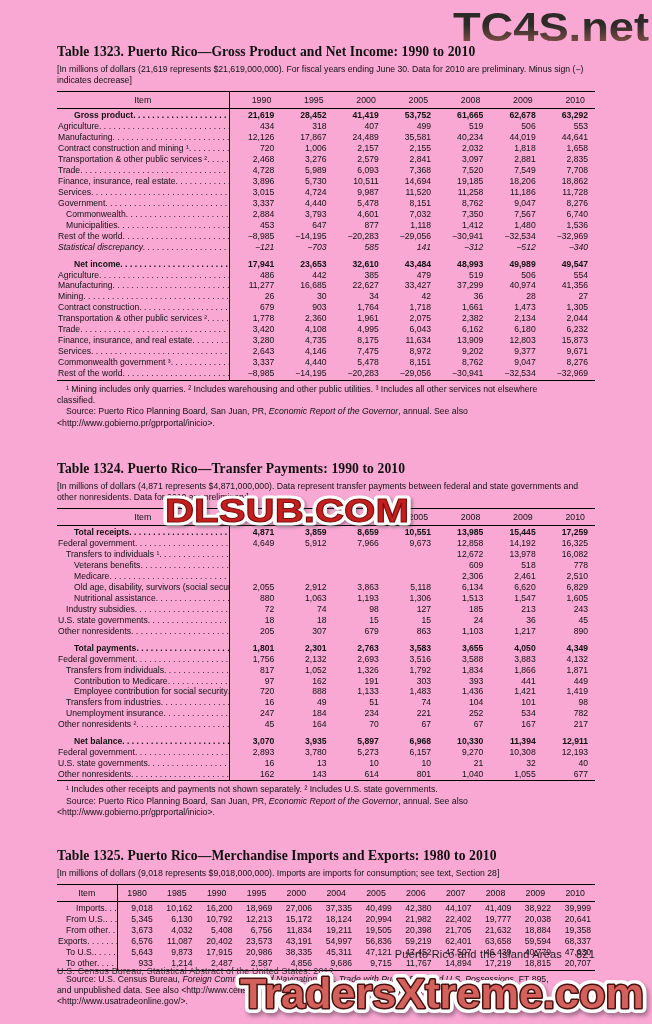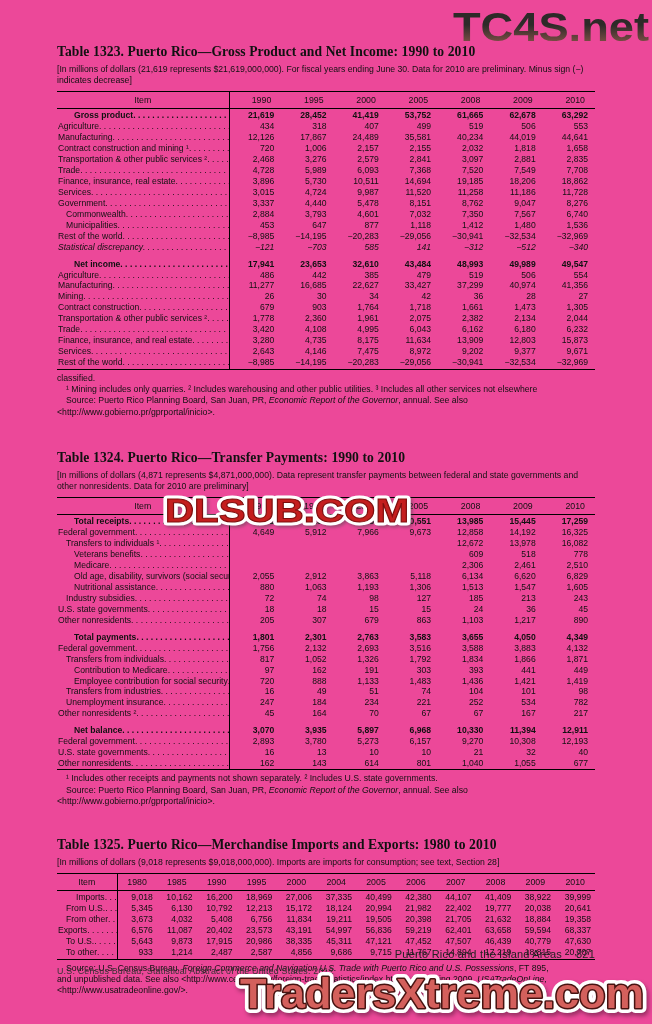--- a/index.html
+++ b/index.html
@@ -1,19 +1,19 @@
 <!DOCTYPE html>
 <html><head>
 <meta charset="utf-8">
 <style>
   * { box-sizing: border-box; }
   html,body { margin:0; padding:0; background:#e8e8e8; }
   .page {
     position:relative; width:652px; height:1024px; margin:0 auto;
-    background:#ec4899; overflow:hidden; color:#111;
+    background:#f9a8d4; overflow:hidden; color:#111;
     font-family:"Liberation Sans", "DejaVu Sans", sans-serif;
   }
   .content { position:absolute; left:57px; top:0; width:538px; }
 
   .sect { }
   #sect0 { margin-top:44px; }
   #sect1 { margin-top:32px; }
   #sect2 { margin-top:30px; }
 
   .tbl-title {
@@ -420,37 +420,52 @@
               <td class="num">4,146</td>
               <td class="num">7,475</td>
               <td class="num">8,972</td>
               <td class="num">9,202</td>
               <td class="num">9,377</td>
               <td class="num">9,671</td>
             </tr>
             <tr>
               <td class="stub">
                 <div class="lbl-wrap">
+                  <span class="lbl" style="padding-left: 0px;">Commonwealth government ³</span>
+                  <span class="dots"></span>
+                </div>
+              </td>
+              <td class="num">3,337</td>
+              <td class="num">4,440</td>
+              <td class="num">5,478</td>
+              <td class="num">8,151</td>
+              <td class="num">8,762</td>
+              <td class="num">9,047</td>
+              <td class="num">8,276</td>
+            </tr>
+            <tr>
+              <td class="stub">
+                <div class="lbl-wrap">
                   <span class="lbl" style="padding-left: 0px;">Rest of the world</span>
                   <span class="dots"></span>
                 </div>
               </td>
               <td class="num">−8,985</td>
               <td class="num">−14,195</td>
               <td class="num">−20,283</td>
               <td class="num">−29,056</td>
               <td class="num">−30,941</td>
               <td class="num">−32,534</td>
               <td class="num">−32,969</td>
             </tr>
           </tbody>
       </table>
       <div class="notes">
+          <p class="note ind"><span>¹ Mining includes only quarries. ² Includes warehousing and other public utilities. ³ Includes all other services not elsewhere</span></p>
           <p class="note"><span>classified.</span></p>
-          <p class="note ind"><span>¹ Mining includes only quarries. ² Includes warehousing and other public utilities. ³ Includes all other services not elsewhere</span></p>
           <p class="note ind"><span>Source: Puerto Rico Planning Board, San Juan, PR, </span><span class="it">Economic Report of the Governor</span><span>, annual. See also</span></p>
           <p class="note"><span>&lt;http://www.gobierno.pr/gprportal/inicio&gt;.</span></p>
         </div>
     </div>
 
     <div class="sect" id="sect1">
       <h2 class="tbl-title">Table 1324. Puerto Rico—Transfer Payments: 1990 to 2010</h2>
       <p class="headnote">[In millions of dollars (4,871 represents $4,871,000,000). Data represent transfer payments between federal and state governments and other nonresidents. Data for 2010 are preliminary]</p>
       <table class="tbl" data-stubw="172">
         <thead>
@@ -467,21 +482,21 @@
           </thead>
         <tbody>
             <tr class="bold">
               <td class="stub">
                 <div class="lbl-wrap">
                   <span class="lbl" style="padding-left: 16px;">Total receipts</span>
                   <span class="dots"></span>
                 </div>
               </td>
               <td class="num">4,871</td>
-              <td class="num">6,236</td>
+              <td class="num">3,859</td>
               <td class="num">8,659</td>
               <td class="num">10,551</td>
               <td class="num">13,985</td>
               <td class="num">15,445</td>
               <td class="num">17,259</td>
             </tr>
             <tr>
               <td class="stub">
                 <div class="lbl-wrap">
                   <span class="lbl" style="padding-left: 0px;">Federal government</span>

